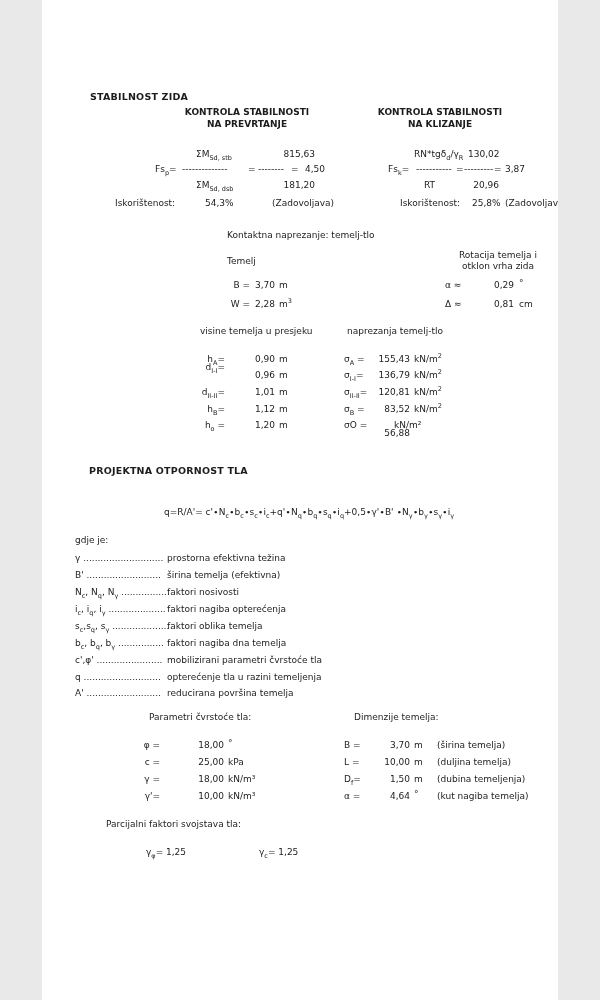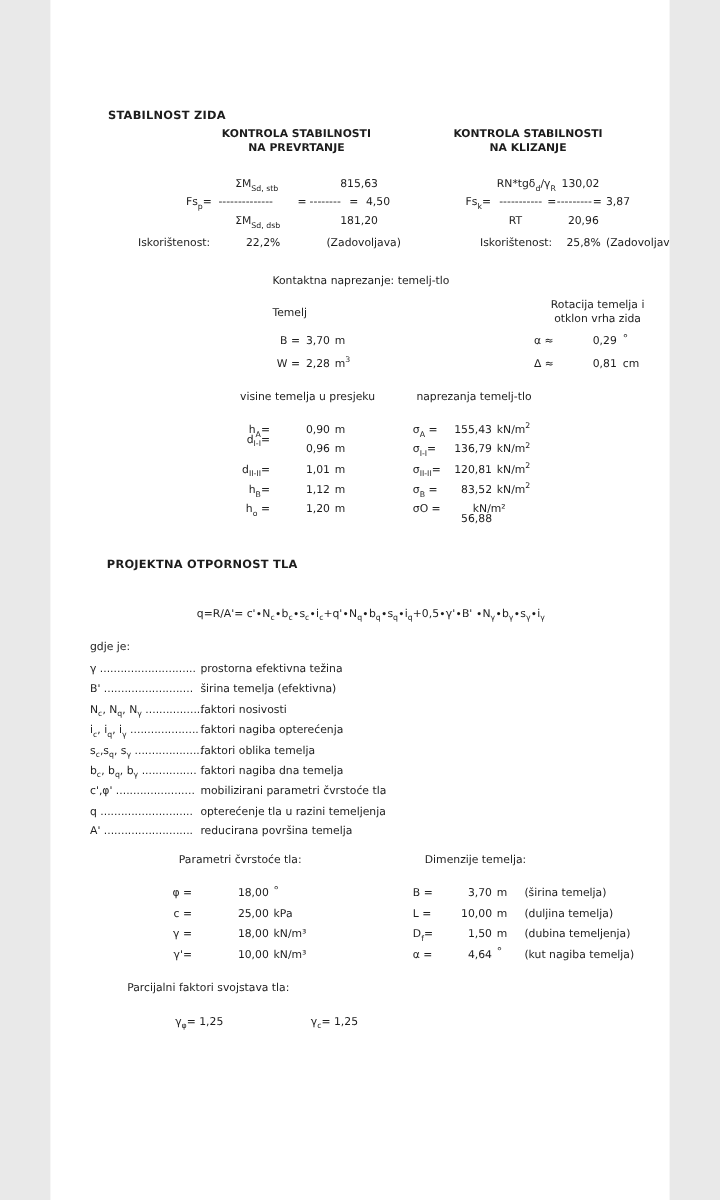--- a/index.html
+++ b/index.html
@@ -30,21 +30,21 @@
   <span class="t ra" style="left:240px;top:149px;width:33px">815,63</span>
   <span class="t" style="left:113px;top:164px">Fs<sub>p</sub>=</span>
   <span class="t" style="left:140px;top:164px">--------------</span>
   <span class="t" style="left:206px;top:164px">=</span>
   <span class="t" style="left:216px;top:164px">--------</span>
   <span class="t" style="left:249px;top:164px">=</span>
   <span class="t" style="left:263px;top:164px">4,50</span>
   <span class="t" style="left:154px;top:180px">ΣM<sub>Sd, dsb</sub></span>
   <span class="t ra" style="left:240px;top:180px;width:33px">181,20</span>
   <span class="t" style="left:73px;top:198px">Iskorištenost:</span>
-  <span class="t" style="left:163px;top:198px">22,2%</span>
+  <span class="t" style="left:163px;top:198px">54,3%</span>
   <span class="t" style="left:230px;top:198px">(Zadovoljava)</span>
 
   <span class="t b ctr" style="left:398px;top:107px">KONTROLA STABILNOSTI</span>
   <span class="t b ctr" style="left:398px;top:119px">NA KLIZANJE</span>
 
   <span class="t" style="left:372px;top:149px">RN*tgδ<sub>d</sub>/γ<sub>R</sub></span>
   <span class="t ra" style="left:426px;top:149px;width:31px">130,02</span>
   <span class="t" style="left:346px;top:164px">Fs<sub>k</sub>=</span>
   <span class="t" style="left:374px;top:164px">-----------</span>
   <span class="t" style="left:414px;top:164px">=</span>

